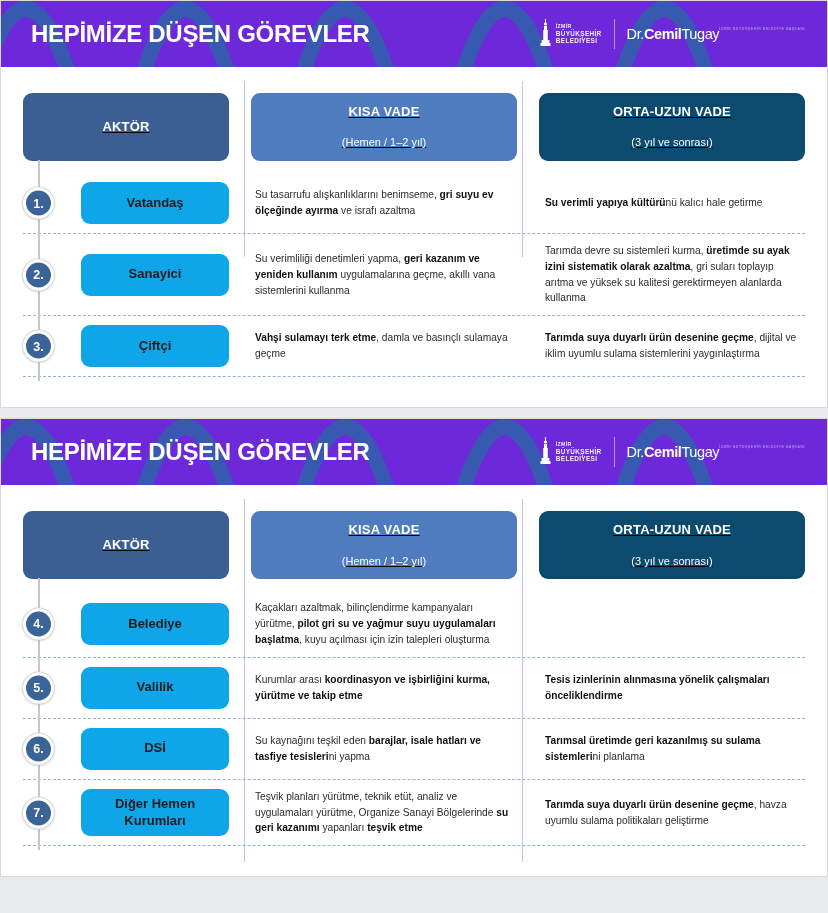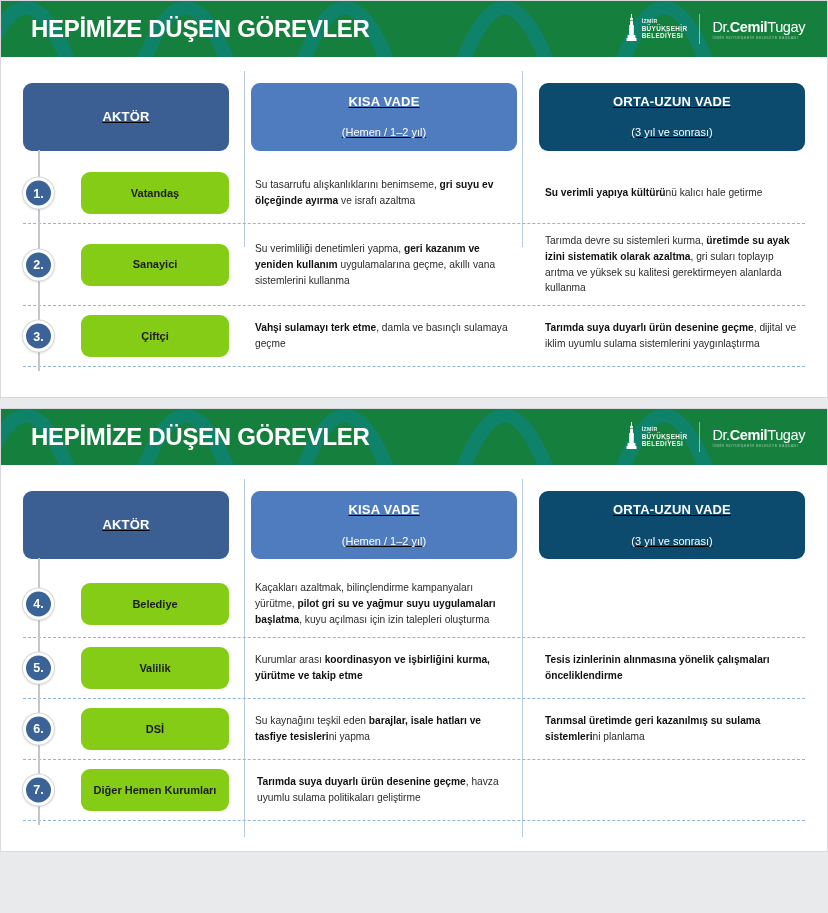--- a/index.html
+++ b/index.html
@@ -16,22 +16,22 @@
     background: #ffffff;
     border: 1px solid #d8d9dc;
     overflow: hidden;
     position: relative;
   }
   .slide + .slide { margin-top: 10px; }
 
   
   .hdr {
     position: relative;
-    height: 56px;
-    background: #15803d;
+    height: 66px;
+    background: #6d28d9;
     overflow: hidden;
     display: flex;
     align-items: center;
   }
   .hdr-waves {
     position: absolute;
     inset: 0;
     width: 100%;
     height: 100%;
     opacity: .55;
@@ -73,21 +73,21 @@
     font-weight: bold;
     letter-spacing: .35px;
     opacity: .92;
   }
   .logo-izmir-txt span.big { font-size: 6.4px; }
   .logo-sep {
     width: 1px;
     height: 30px;
     background: rgba(255,255,255,.5);
   }
-  .logo-cemil { display: flex; flex-direction: column; align-items: flex-start; }
+  .logo-cemil { display: flex; align-items: flex-start; }
   .logo-cemil .name {
     color: #ffffff;
     font-size: 14.5px;
     letter-spacing: -.4px;
     white-space: nowrap;
   }
   .logo-cemil .name b { font-weight: bold; }
   .logo-cemil .name i { font-style: normal; font-weight: normal; }
   .logo-cemil .sub {
     color: rgba(255,255,255,.55);
@@ -174,29 +174,29 @@
     position: absolute;
     left: 15px;
     top: -13px;
     bottom: -4px;
     width: 2px;
     background: #c3c6cb;
     z-index: 1;
   }
 
   .actor-box {
-    background: #84cc16;
+    background: #0ea5e9;
     border-radius: 9px;
     min-height: 42px;
     display: flex;
     align-items: center;
     justify-content: center;
     text-align: center;
     color: #1c1c1c;
-    font-size: 11px;
+    font-size: 13px;
     font-weight: bold;
     padding: 7px 8px;
     line-height: 1.3;
   }
 
   .txt {
     font-size: 10.2px;
     line-height: 1.55;
     color: #2a2a2a;
     padding-right: 8px;
@@ -380,17 +380,18 @@
             <div class="actor-box">DSİ</div>
           </div>
           <div class="txt col2"><span>Su kaynağını teşkil eden </span><b>barajlar, isale hatları ve tasfiye tesisleri</b><span>ni yapma</span></div>
           <div class="txt col3"><b>Tarımsal üretimde geri kazanılmış su sulama sistemleri</b><span>ni planlama</span></div>
         </div>
         <div class="row">
           <div class="actor-cell">
             <div class="badge">7.</div>
             <div class="actor-box">Diğer Hemen Kurumları</div>
           </div>
+          <div class="txt col2"><span>Teşvik planları yürütme, teknik etüt, analiz ve uygulamaları yürütme,  Organize Sanayi Bölgelerinde </span><b>su geri kazanımı</b><span> yapanları </span><b>teşvik etme</b></div>
           <div class="txt col3"><b>Tarımda suya duyarlı ürün desenine geçme</b><span>,  havza uyumlu sulama politikaları geliştirme</span></div>
         </div>
       </div>
   </div>
 </div>
 
 </body></html>

